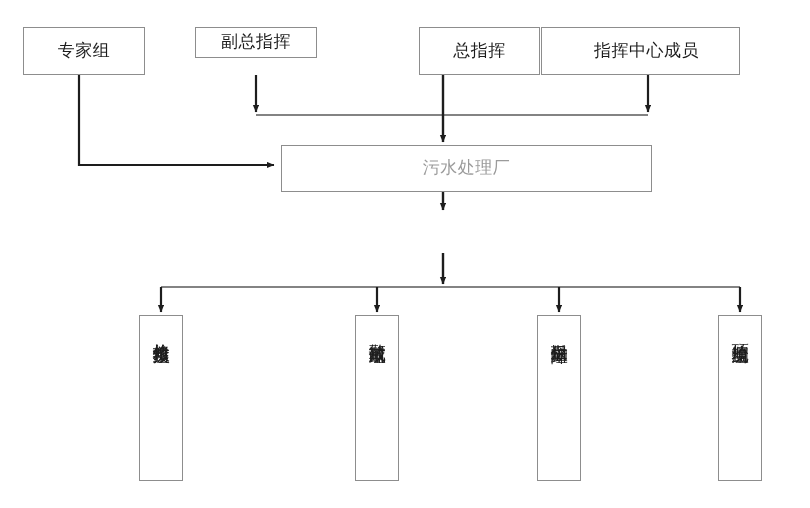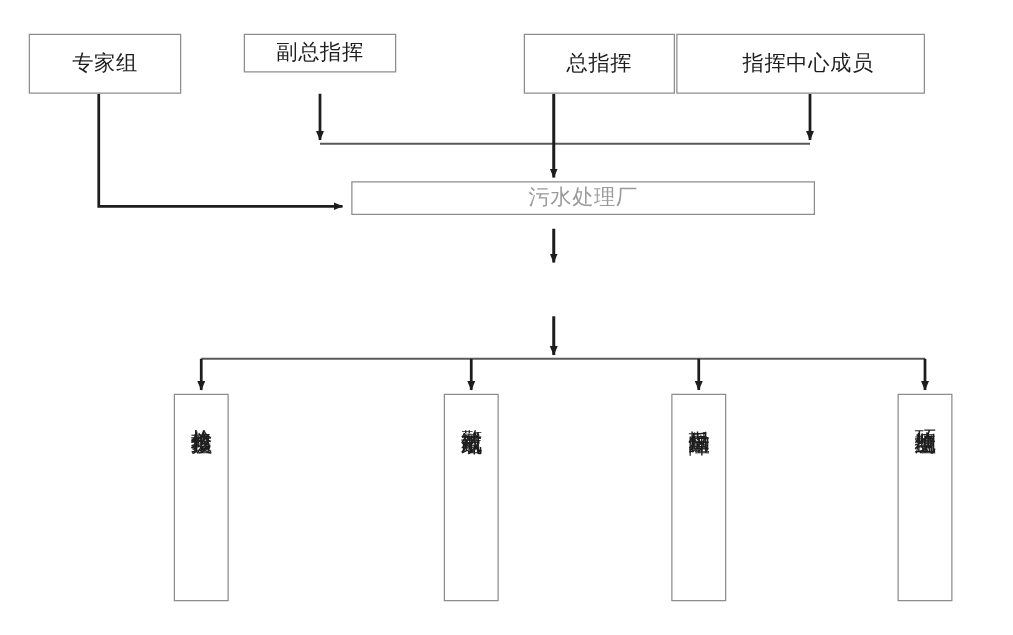--- a/index.html
+++ b/index.html
@@ -126,21 +126,21 @@
   </div>
 
   <div class="node horizontal" style="left:383px; top:27px; width:121px; height:48px;margin-left:36px;">
     <span class="node-label">总指挥</span>
   </div>
 
   <div class="node horizontal" style="left:541px; top:27px; width:199px; height:48px;padding-left:12px;">
     <span class="node-label">指挥中心成员</span>
   </div>
 
-  <div class="node horizontal plant" style="left:281px; top:145px; width:371px; height:27px;">
+  <div class="node horizontal plant" style="left:281px; top:145px; width:371px; height:47px;">
     <span class="node-label">污水处理厂</span>
   </div>
 
 
   <div class="node vertical" style="left:139px; top:315px; width:44px; height:166px;">
     <span class="node-label">抢修救援组</span>
   </div>
 
   <div class="node vertical" style="left:355px; top:315px; width:44px; height:166px;">
     <span class="node-label">警戒疏散组</span>

